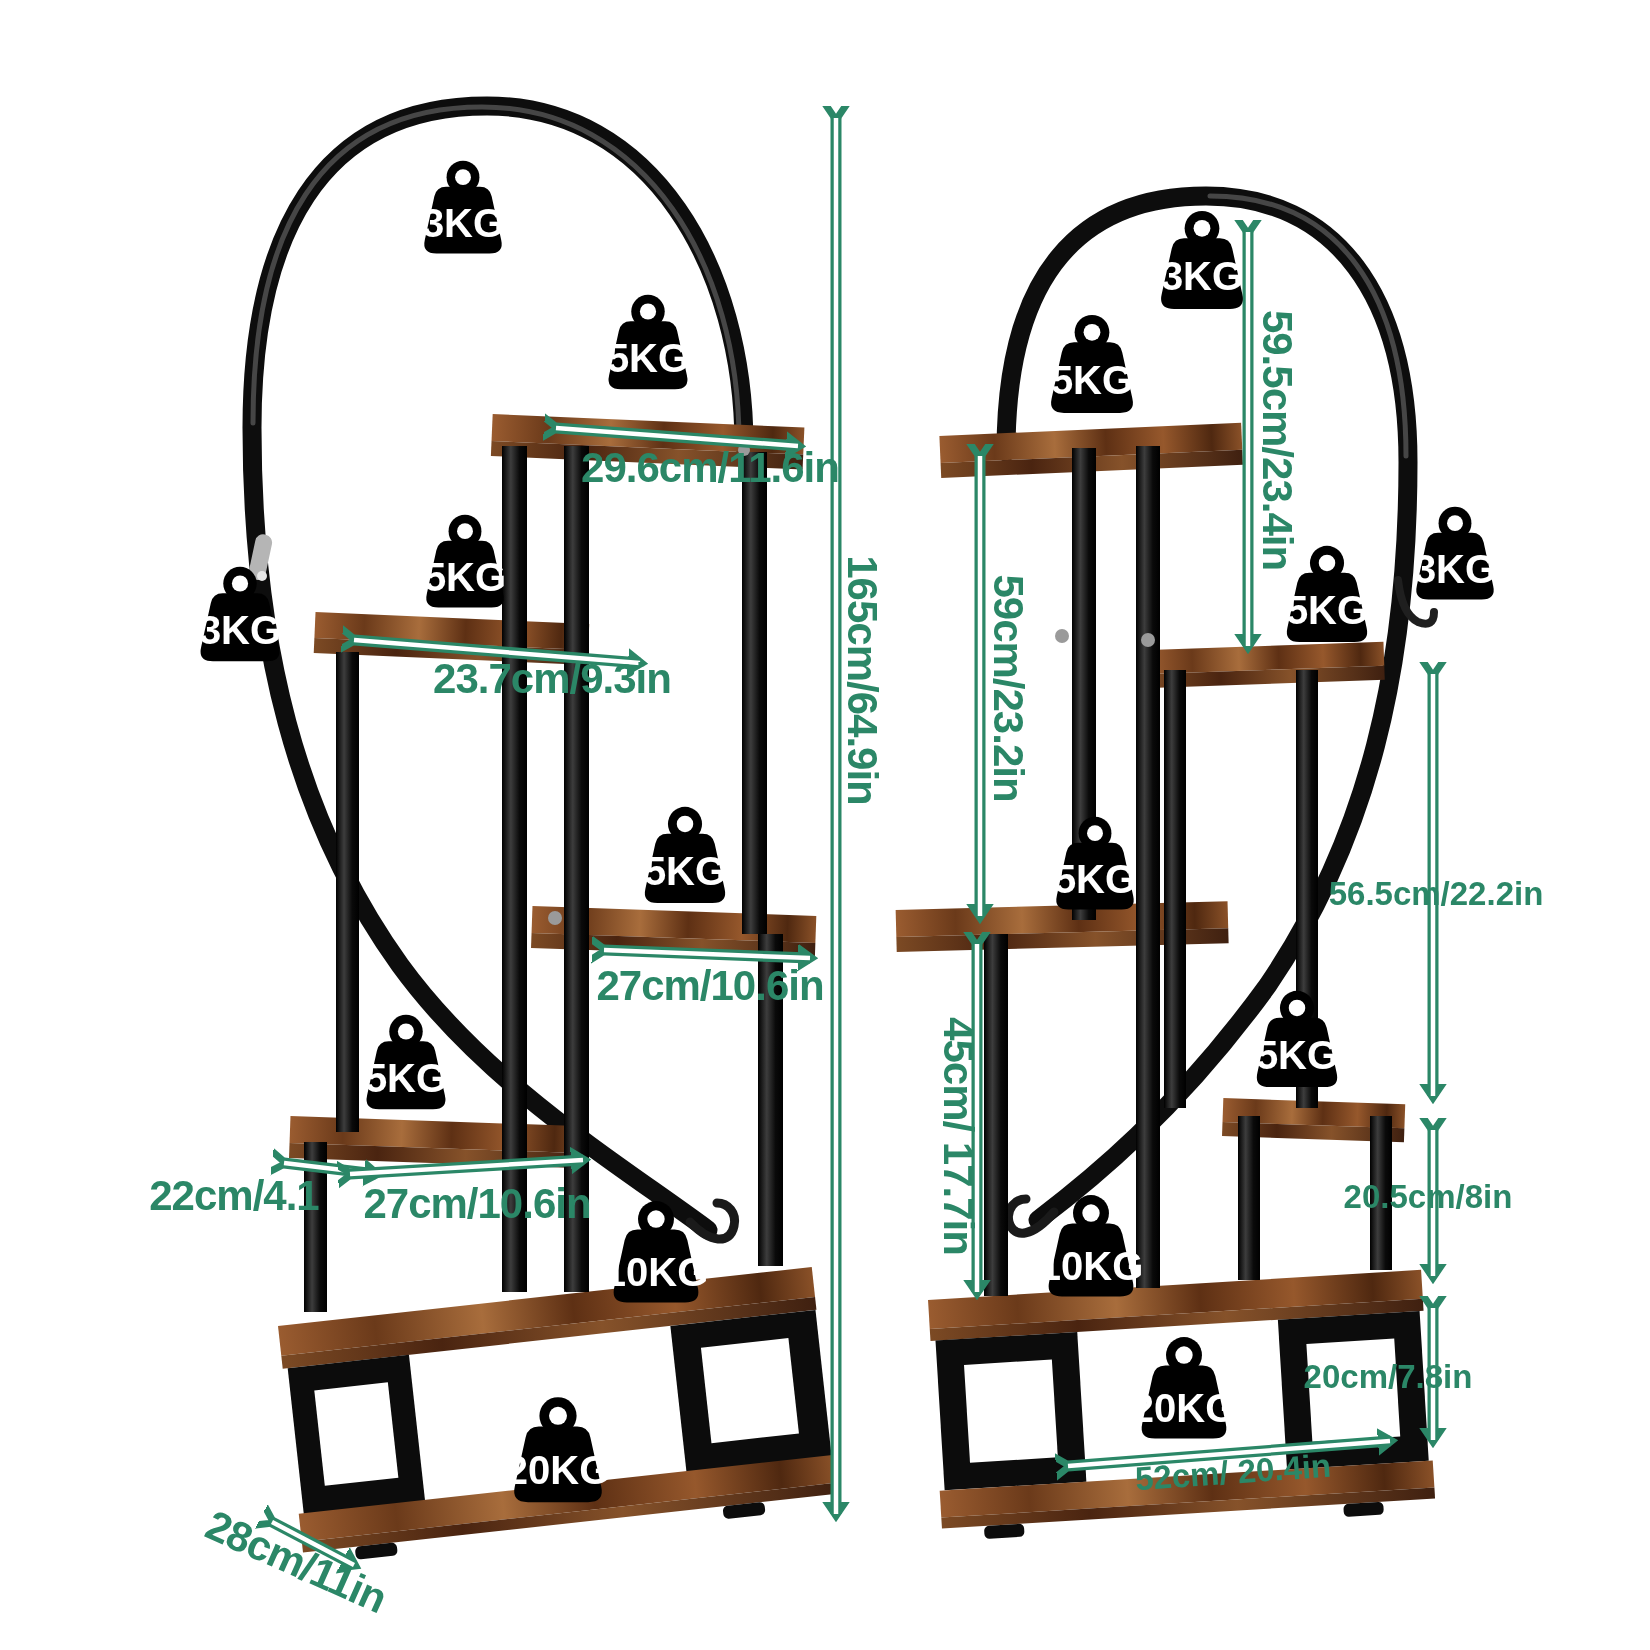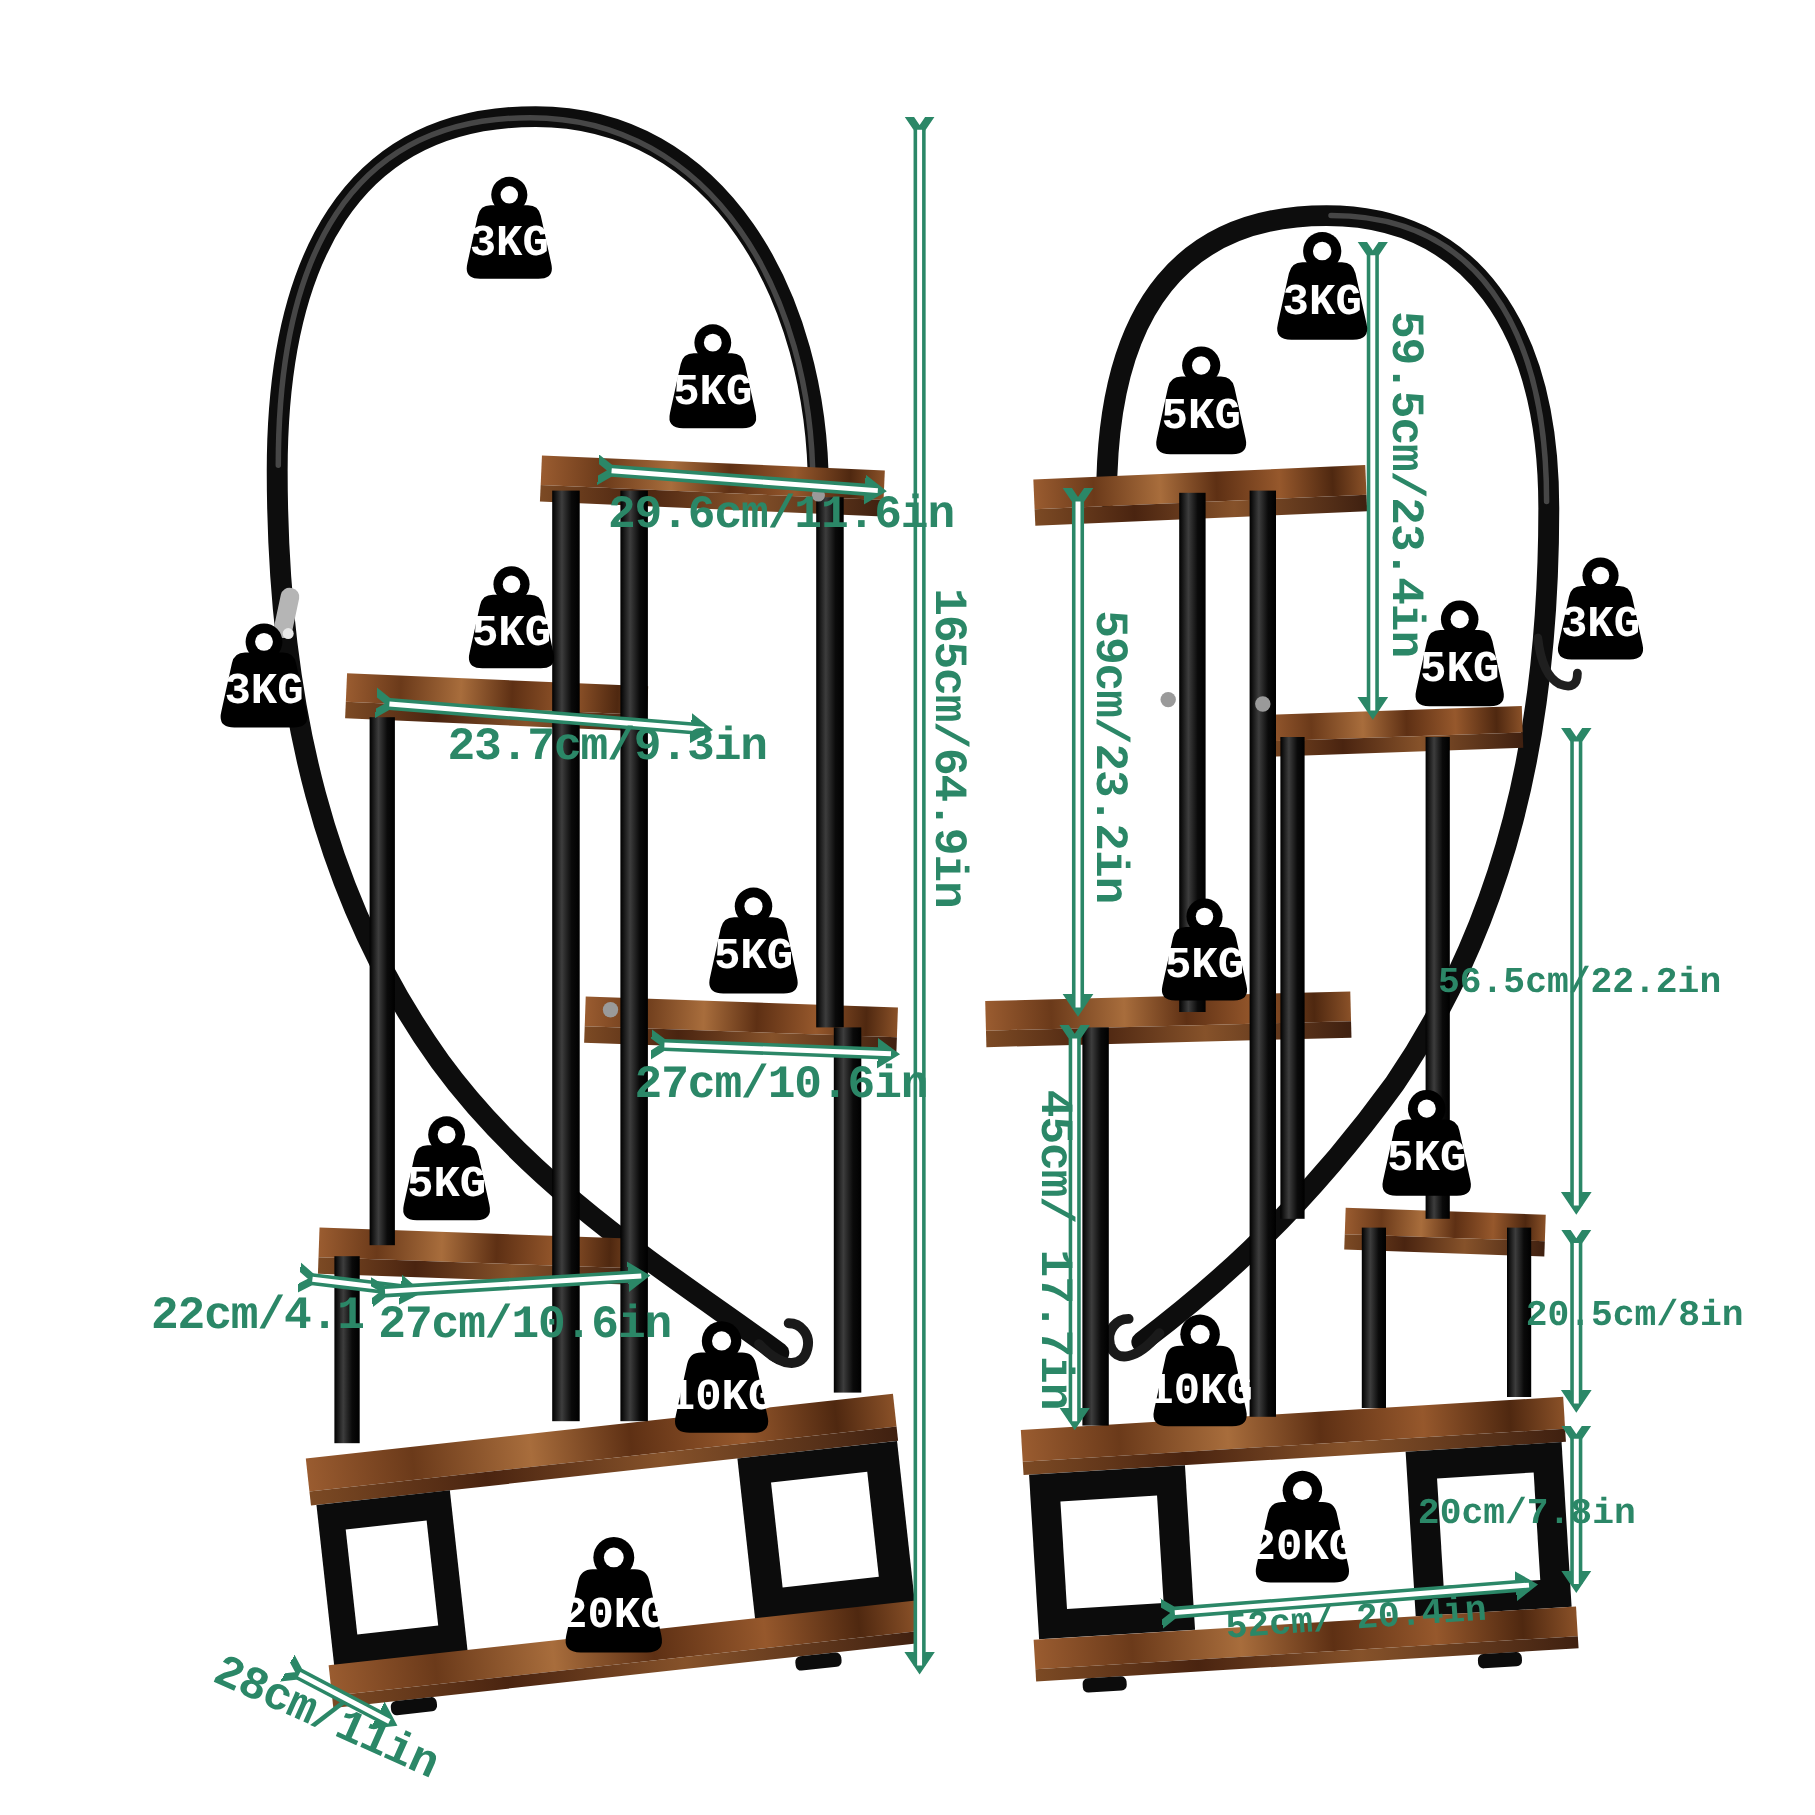--- a/index.html
+++ b/index.html
@@ -1,17 +1,17 @@
 <!DOCTYPE html>
 <html><head>
 <meta charset="utf-8">
 <style>
   html,body{margin:0;padding:0;background:#fff;}
   .stage{position:relative;width:1650px;height:1650px;background:#ffffff;overflow:hidden;
-         font-family:Liberation Mono, monospace;}
+         font-family:Liberation Sans, sans-serif;}
   .scene{position:absolute;left:0;top:0;width:1650px;height:1650px;}
 
   
   .mk{fill:#0c0c0c;}
   .tube{fill:none;stroke:#0d0d0d;stroke-width:19;stroke-linecap:round;}
   .tubeHi{fill:none;stroke:#5a5a5a;stroke-width:5;stroke-linecap:round;opacity:.75;}
   .hookline{fill:none;stroke:#1a1a1a;stroke-width:9;stroke-linecap:round;}
 
   
   .sh1{stroke:#2b8767;stroke-width:11;fill:none;}
@@ -354,17 +354,17 @@
   <div class="dim" style="left:710px;top:986px;transform:translate(-50%,-50%)">27cm/10.6in</div>
   <div class="dim" style="left:234px;top:1196px;transform:translate(-50%,-50%)">22cm/4.1</div>
   <div class="dim" style="left:477px;top:1204px;transform:translate(-50%,-50%)">27cm/10.6in</div>
   <div class="dim" style="left:296px;top:1562px;transform:translate(-50%,-50%) rotate(24deg)">28cm/11in</div>
   <div class="dim" style="left:862px;top:680px;transform:translate(-50%,-50%) rotate(90deg)">165cm/64.9in</div>
 
   <div class="dim" style="left:1277px;top:440px;transform:translate(-50%,-50%) rotate(90deg)">59.5cm/23.4in</div>
   <div class="dim" style="left:1008px;top:688px;transform:translate(-50%,-50%) rotate(90deg)">59cm/23.2in</div>
   <div class="dim" style="left:958px;top:1136px;transform:translate(-50%,-50%) rotate(90deg)">45cm/ 17.7in</div>
   <div class="dim small" style="left:1436px;top:893px;transform:translate(-50%,-50%)">56.5cm/22.2in</div>
-  <div class="dim small" style="left:1486px;top:1196px;transform:translate(-50%,-50%)">20.5cm/8in</div>
+  <div class="dim small" style="left:1428px;top:1196px;transform:translate(-50%,-50%)">20.5cm/8in</div>
   <div class="dim small" style="left:1388px;top:1376px;transform:translate(-50%,-50%)">20cm/7.8in</div>
   <div class="dim small" style="left:1233px;top:1472px;transform:translate(-50%,-50%) rotate(-4deg)">52cm/ 20.4in</div>
 
 </div>
 
 </body></html>

